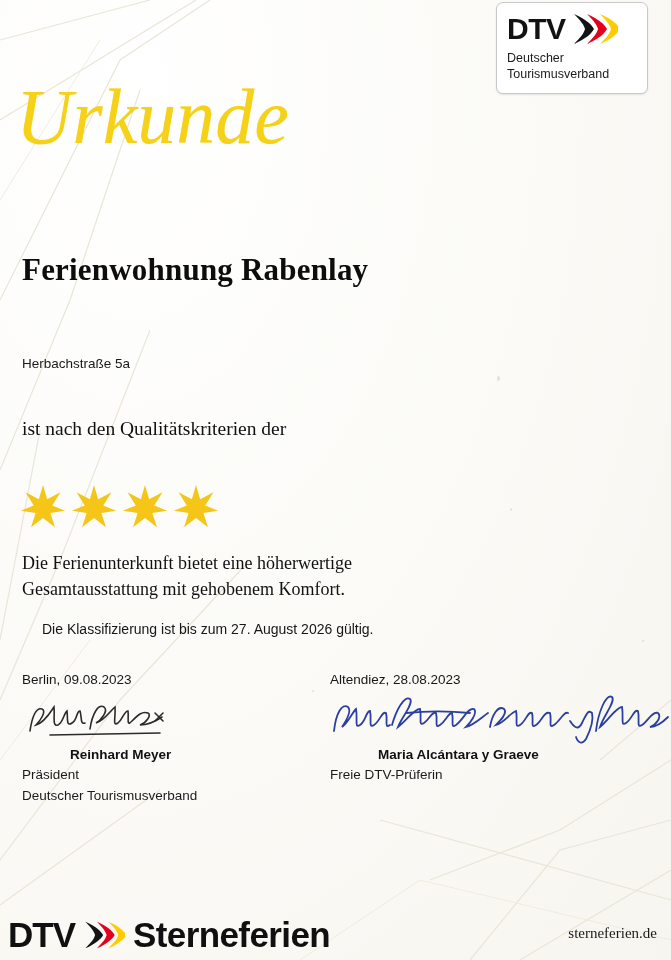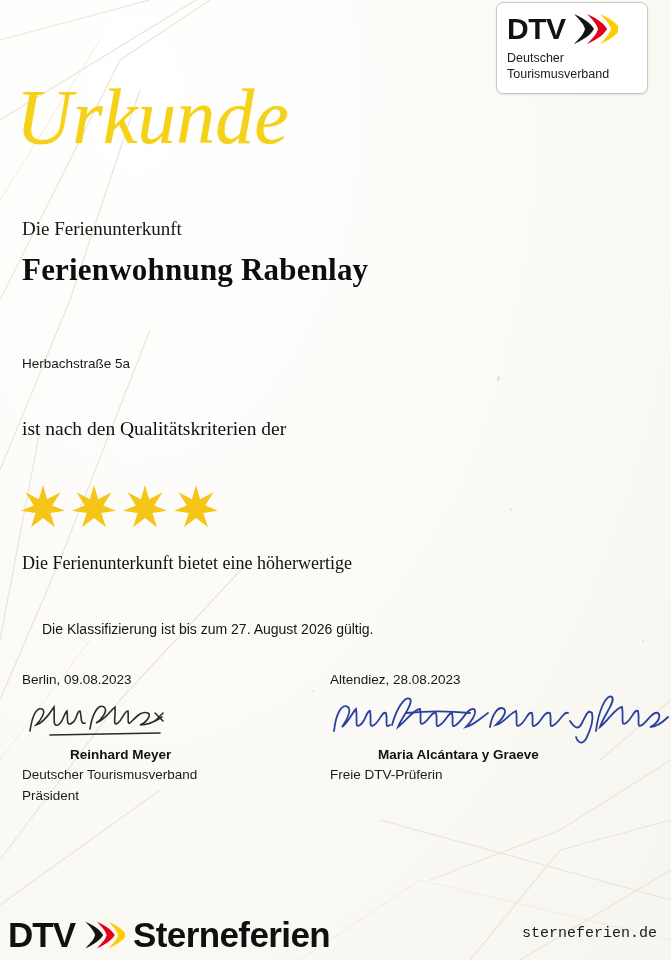--- a/index.html
+++ b/index.html
@@ -214,21 +214,21 @@
     font-weight: bold;
     font-size: 35px;
     letter-spacing: -0.6px;
     color: #101010;
     line-height: 1;
   }
   .footer-url {
     position: absolute;
     right: 14px;
     bottom: 18px;
-    font-family: Liberation Mono, monospace;
+    font-family: Liberation Serif, serif;
     font-size: 15px;
     color: #1a1a1a;
   }
 
   .specks span {
     position: absolute;
     background: #d9d4c4;
     border-radius: 50%;
     opacity: 0.65;
   }
@@ -280,21 +280,20 @@
       </svg>
     </div>
     <div class="dtv-badge-sub">
       <div>Deutscher</div>
       <div>Tourismusverband</div>
     </div>
   </div>
 
   <div class="urkunde">Urkunde</div>
 
-  <div class="lead">Die Ferienunterkunft</div>
   <div class="object-name">Ferienwohnung Rabenlay</div>
 
   <div class="addr">
     <div>Herbachstraße 5a</div>
   </div>
 
   <div class="criteria">
     <div>ist nach den Qualitätskriterien der</div>
   </div>
 
@@ -308,39 +307,40 @@
     <svg class="star" viewBox="0 0 100 100">
       <path d="M50 2 L59 33 L88 18 L70 47 L98 58 L66 63 L76 94 L50 74 L24 94 L34 63 L2 58 L30 47 L12 18 L41 33 Z" fill="#f5c518"></path>
     </svg>
     <svg class="star" viewBox="0 0 100 100">
       <path d="M50 2 L59 33 L88 18 L70 47 L98 58 L66 63 L76 94 L50 74 L24 94 L34 63 L2 58 L30 47 L12 18 L41 33 Z" fill="#f5c518"></path>
     </svg>
   </div>
 
   <div class="desc">
     <div>Die Ferienunterkunft bietet eine höherwertige</div>
+    <div>Gesamtausstattung mit gehobenem Komfort.</div>
   </div>
 
   <div class="validity">Die Klassifizierung ist bis zum 27. August 2026 gültig.</div>
 
   <div class="sig-col-left">
     <div class="sig-place">Berlin, 09.08.2023</div>
     <div class="sig-graphic">
       <svg width="170" height="58" viewBox="0 0 170 58">
         <g fill="none" stroke="#2b2b2b" stroke-width="1.6" stroke-linecap="round">
           <path d="M8 44 C10 30, 14 20, 20 22 C25 24, 18 34, 14 38 C22 36, 28 26, 32 20 C33 30, 30 40, 36 38 C41 36, 42 26, 45 24 C46 32, 44 40, 50 36 C56 32, 54 24, 58 24 C60 30, 58 38, 63 36"></path>
           <path d="M68 42 C70 28, 76 16, 82 20 C87 24, 78 34, 74 36 C82 34, 88 24, 93 20 C94 30, 90 40, 96 36 C101 32, 102 24, 106 24 C107 32, 104 40, 110 34 C116 28, 120 24, 126 26 C130 28, 124 36, 118 38 C126 38, 134 34, 140 30"></path>
           <path d="M28 48 L138 46"></path>
           <path d="M133 26 L141 34 M141 26 L133 34"></path>
         </g>
       </svg>
     </div>
     <div class="sig-name">Reinhard Meyer</div>
+    <div class="sig-role">Präsident</div>
     <div class="sig-role">Deutscher Tourismusverband</div>
-    <div class="sig-role">Präsident</div>
   </div>
 
   <div class="sig-col-right">
     <div class="sig-place">Altendiez, 28.08.2023</div>
     <div class="sig-graphic">
       <svg width="340" height="58" viewBox="0 0 340 58">
         <g fill="none" stroke="#2b3fa0" stroke-width="1.8" stroke-linecap="round">
           <path d="M4 44 C6 26, 12 16, 18 20 C22 24, 16 34, 12 40 C18 36, 22 26, 26 22 C28 32, 24 42, 30 38 C36 34, 36 24, 40 24 C42 32, 38 42, 44 38 C50 34, 52 24, 56 26 C58 34, 54 42, 60 38"></path>
           <path d="M62 38 C66 24, 74 8, 80 12 C84 16, 72 30, 68 40 C76 34, 84 22, 90 22 C92 30, 88 40, 94 36 C100 32, 102 24, 106 26 C108 34, 104 42, 110 38 C116 34, 118 26, 122 26 C124 34, 120 42, 126 38 C134 32, 138 20, 144 22 C148 26, 140 36, 136 40 C144 38, 152 30, 158 26"></path>
           <path d="M160 40 C162 28, 168 18, 174 22 C178 26, 170 34, 166 38 C174 36, 180 26, 186 24 C188 32, 184 42, 190 38 C196 34, 198 24, 202 26 C204 34, 200 42, 206 38 C212 34, 214 24, 220 26 C222 34, 218 42, 224 38 C230 34, 234 24, 238 26"></path>

